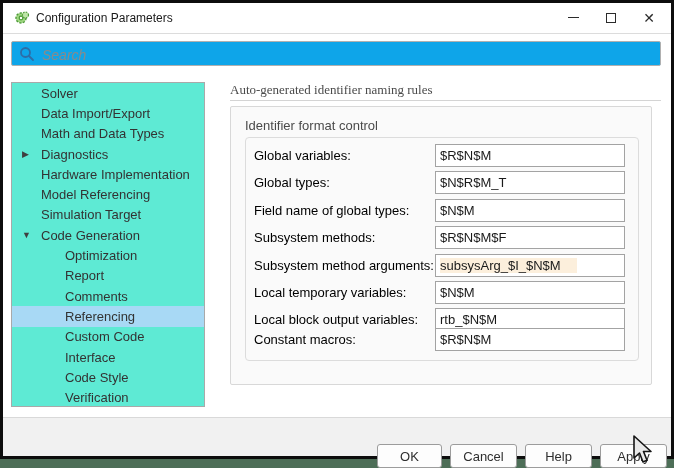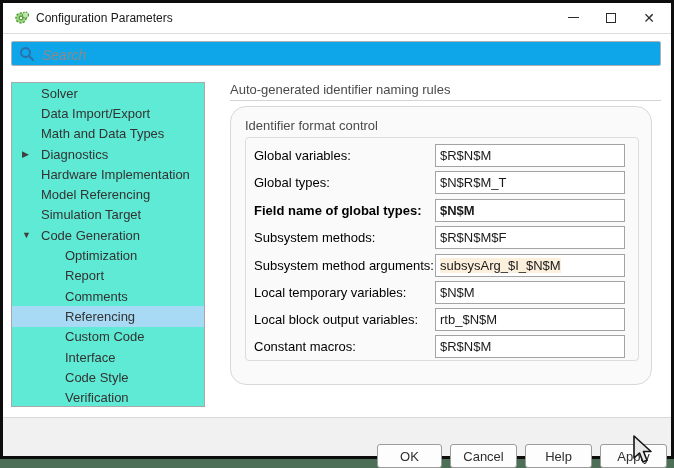--- a/index.html
+++ b/index.html
@@ -27,30 +27,30 @@
 
   
   .sidebar{position:absolute;left:8px;top:79px;width:194px;height:325px;border:1px solid #a9a9a9;background:#5eead4;box-sizing:border-box;overflow:hidden;}
   .tree-row{position:relative;height:20.3px;display:flex;align-items:center;font-size:13px;color:#333333;cursor:default;white-space:nowrap;}
   .tree-row.lvl1 .tree-label{padding-left:29px;}
   .tree-row.lvl2 .tree-label{padding-left:53px;}
   .tree-row.selected{background:#a8d9f5;}
   .tree-arrow{position:absolute;left:10px;top:0;height:20.3px;line-height:20.3px;font-size:9px;color:#3f3f3f;}
 
   
-  .main-heading{position:absolute;left:227px;top:79px;font-size:13px;color:#4a4a4a;}
+  .main-heading{position:absolute;left:227px;top:79px;font-size:13px;color:#4a4a4a;font-family:Liberation Serif, serif;}
   .heading-rule{position:absolute;left:227px;top:97px;width:431px;height:1px;background:#d4d4d4;}
-  .outer-panel{position:absolute;left:227px;top:103px;width:422px;height:279px;border:1px solid #d8d8d8;border-radius:16px;background:#fafafa;box-sizing:border-box;}
+  .outer-panel{position:absolute;left:227px;top:103px;width:422px;height:279px;border:1px solid #d8d8d8;border-radius:2px;background:#fafafa;box-sizing:border-box;}
   .group-title{position:absolute;left:14px;top:11px;font-size:13px;color:#4a4a4a;}
   .inner-panel{position:absolute;left:14px;top:30px;width:394px;height:224px;border:1px solid #dcdcdc;border-radius:4px;background:#fafafa;box-sizing:border-box;}
   .field-row{position:absolute;left:0;width:394px;height:23px;}
   .field-label{position:absolute;left:8px;top:0;height:23px;line-height:23px;font-size:13px;color:#000000;white-space:nowrap;}
   .field-input{position:absolute;left:189px;top:0;width:190px;height:23px;border:1px solid #a3a3a3;background:#fff;box-sizing:border-box;display:flex;align-items:center;padding-left:4px;cursor:text;}
   .field-value{font-size:13px;color:#1a1a1a;white-space:pre;}
-  .field-input.modified .field-value{background:#fcefdc;}
+  .field-input.modified .field-value{background:#fcefdc;padding-right:16px;}
 
   
   .footer{position:absolute;left:0;top:414px;width:668px;height:39px;background:#f1f1f1;border-top:1px solid #d9d9d9;box-sizing:border-box;}
   .btn{position:absolute;top:9px;height:24px;border:1px solid #9c9c9c;border-radius:3px;background:#fdfdfd;font-family:"Liberation Sans",sans-serif;font-size:13px;color:#2e2e2e;display:flex;align-items:center;justify-content:center;cursor:default;box-sizing:border-box;margin-top:17px;}
   .btn.ok{left:374px;width:65px;}
   .btn.cancel{left:447px;width:67px;}
   .btn.help{left:522px;width:67px;}
   .btn.apply{left:597px;width:67px;}
 
   .cursor{position:absolute;left:632px;top:435px;z-index:50;pointer-events:none;}
@@ -156,21 +156,21 @@
           <div class="field-input">
               <span class="field-value">$R$N$M</span>
             </div>
         </div>
         <div class="field-row" style="top:33px;">
           <span class="field-label">Global types:</span>
           <div class="field-input">
               <span class="field-value">$N$R$M_T</span>
             </div>
         </div>
-        <div class="field-row" style="top:61px;font-weight:bold;">
+        <div class="field-row" style="top:61px;">
           <span class="field-label">Field name of global types:</span>
           <div class="field-input">
               <span class="field-value">$N$M</span>
             </div>
         </div>
         <div class="field-row" style="top:88px;">
           <span class="field-label">Subsystem methods:</span>
           <div class="field-input">
               <span class="field-value">$R$N$M$F</span>
             </div>
@@ -186,21 +186,21 @@
           <div class="field-input">
               <span class="field-value">$N$M</span>
             </div>
         </div>
         <div class="field-row" style="top:170px;">
           <span class="field-label">Local block output variables:</span>
           <div class="field-input">
               <span class="field-value">rtb_$N$M</span>
             </div>
         </div>
-        <div class="field-row" style="top:197px;">
+        <div class="field-row" style="top:190px;">
           <span class="field-label">Constant macros:</span>
           <div class="field-input">
               <span class="field-value">$R$N$M</span>
             </div>
         </div>
 
       </div>
     </div>
 
     <div class="footer">

